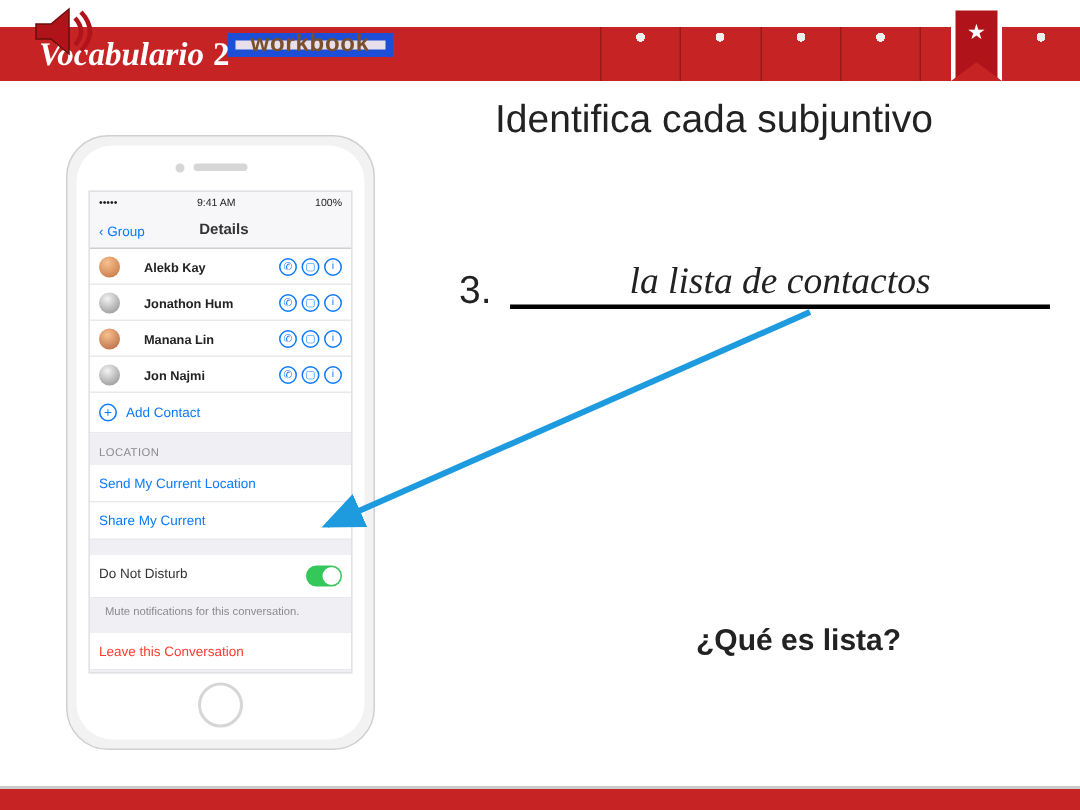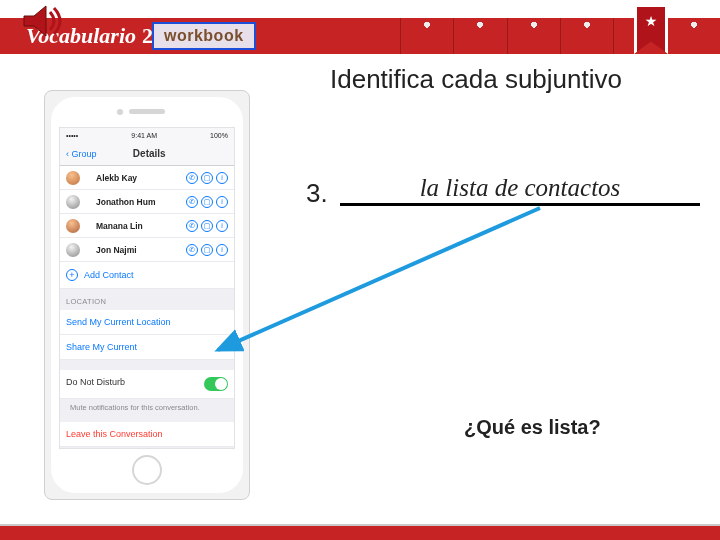--- a/index.html
+++ b/index.html
@@ -5,21 +5,21 @@
   * { margin: 0; padding: 0; box-sizing: border-box; }
   body { width: 720px; height: 540px; background: #fff; font-family: Arial, Helvetica, sans-serif; position: relative; overflow: hidden; }
 
   
   .banner { position: absolute; top: 18px; left: 0; right: 0; height: 36px; background: #c62424; }
   .banner-pattern { position: absolute; left: 400px; right: 0; top: 0; bottom: 0; display: flex; }
   .pat { flex: 1; border-left: 1px solid #9b1818; position: relative; }
   .pat::before { content: ""; position: absolute; top: 4px; left: 50%; transform: translateX(-50%); width: 28px; height: 28px; background: radial-gradient(circle at 50% 10%, #eee 3px, transparent 3px); }
   .vocab-label { position: absolute; top: 18px; left: 14px; height: 36px; display: flex; align-items: center; color: #fff; font-style: italic; font-weight: bold; font-size: 22px; font-family: Georgia, serif; padding: 0 12px; }
   .vocab-label .num { font-style: normal; margin-left: 6px; }
-  .workbook-chip { position: absolute; top: 22px; left: 152px; height: 28px; background: #e7e0ea; color: #7a4f2e; font-weight: bold; font-size: 16px; display: flex; align-items: center; padding: 0 10px; border: 2px solid #1d4ed8; letter-spacing: .5px; }
+  .workbook-chip { position: absolute; top: 22px; left: 152px; height: 16px; background: #e7e0ea; color: #7a4f2e; font-weight: bold; font-size: 16px; display: flex; align-items: center; padding: 0 10px; border: 5px solid #1d4ed8; letter-spacing: .5px; }
 
   
   .speaker { position: absolute; top: -4px; left: 18px; width: 50px; height: 50px; }
   .speaker svg { width: 100%; height: 100%; }
 
   
   .bookmark { position: absolute; top: 4px; right: 52px; width: 34px; height: 50px; background: #b0141a; clip-path: polygon(0 0, 100% 0, 100% 100%, 50% 75%, 0 100%); border: 3px solid #fff; border-bottom: none; }
   .bookmark::after { content: "★"; position: absolute; top: 6px; left: 0; right: 0; text-align: center; color: #fff; font-size: 14px; }
 
   
@@ -29,21 +29,21 @@
   .answer-text { position: absolute; top: 174px; left: 340px; width: 360px; text-align: center; font-style: italic; font-family: Georgia, "Times New Roman", serif; font-size: 25px; color: #222; }
   .answer-text span { line-height: 1; }
   .subtext { position: absolute; top: 416px; left: 464px; font-size: 20px; font-weight: bold; font-family: Verdana, Geneva, sans-serif; color: #222; }
 
   
   .footer-band { position: absolute; left: 0; right: 0; bottom: 0; height: 14px; background: #c62424; }
   .footer-gray { position: absolute; left: 0; right: 0; bottom: 14px; height: 2px; background: #c9c9c9; }
 
   
   .phone-wrap { position: absolute; top: 90px; left: 44px; width: 206px; height: 410px; }
-  .phone { position: absolute; inset: 0; background: #f2f2f2; border: 1px solid #d0d0d0; border-radius: 8px; }
+  .phone { position: absolute; inset: 0; background: #f2f2f2; border: 1px solid #d0d0d0; border-radius: 28px; }
   .phone-inner { position: absolute; top: 6px; left: 6px; right: 6px; bottom: 6px; background: #fff; border-radius: 24px; }
   .ph-speaker { position: absolute; top: 12px; left: 50%; transform: translateX(-50%); width: 36px; height: 5px; background: #d6d6d6; border-radius: 3px; }
   .ph-camera { position: absolute; top: 12px; left: 50%; margin-left: -30px; width: 6px; height: 6px; background: #d6d6d6; border-radius: 50%; }
   .ph-home { position: absolute; bottom: 8px; left: 50%; transform: translateX(-50%); width: 30px; height: 30px; border: 2px solid #d6d6d6; border-radius: 50%; }
   .screen { position: absolute; top: 30px; left: 8px; right: 8px; bottom: 44px; background: #efeff4; border: 1px solid #e2e2e6; overflow: hidden; font-family: -apple-system, "Helvetica Neue", Arial, sans-serif; font-size: 9px; color: #333; }
   .statusbar { height: 14px; background: #f7f7f9; display: flex; justify-content: space-between; align-items: center; padding: 0 6px; font-size: 7px; color: #222; }
   .navbar { height: 24px; background: #f7f7f9; border-bottom: 1px solid #d0d0d4; display: flex; align-items: center; justify-content: space-between; padding: 0 6px; }
   .nav-back { color: #0a7aff; font-size: 9px; }
   .nav-title { font-weight: 600; font-size: 10px; text-align: center; }
   .contacts { background: #fff; }

